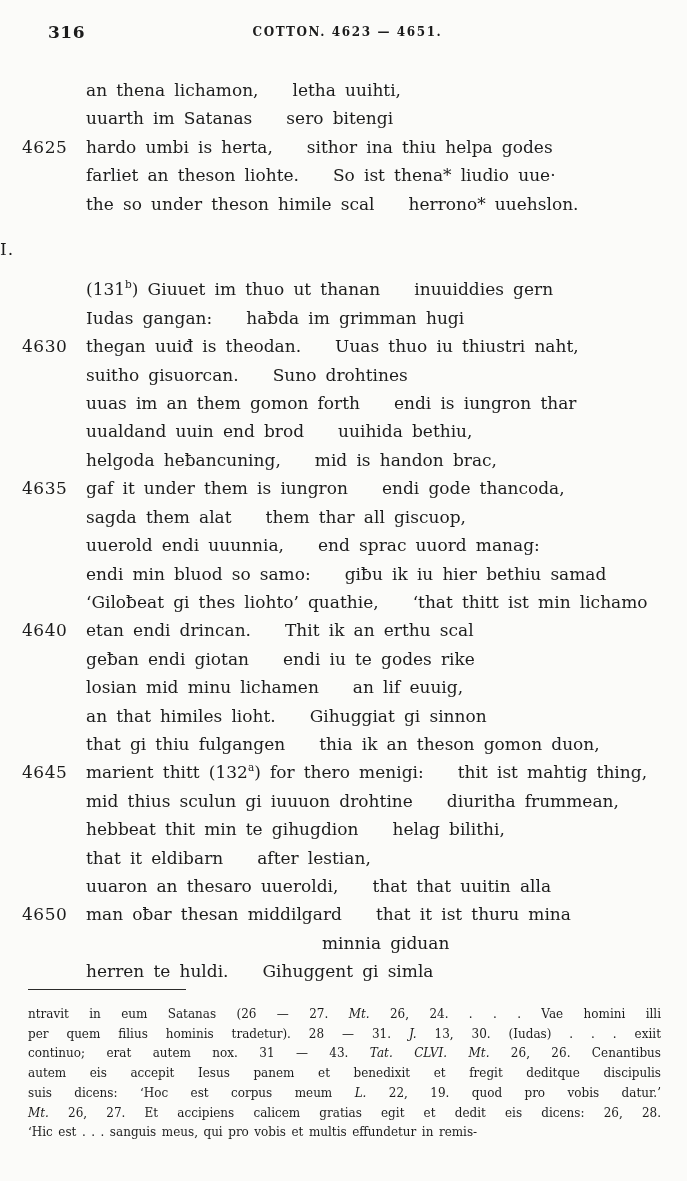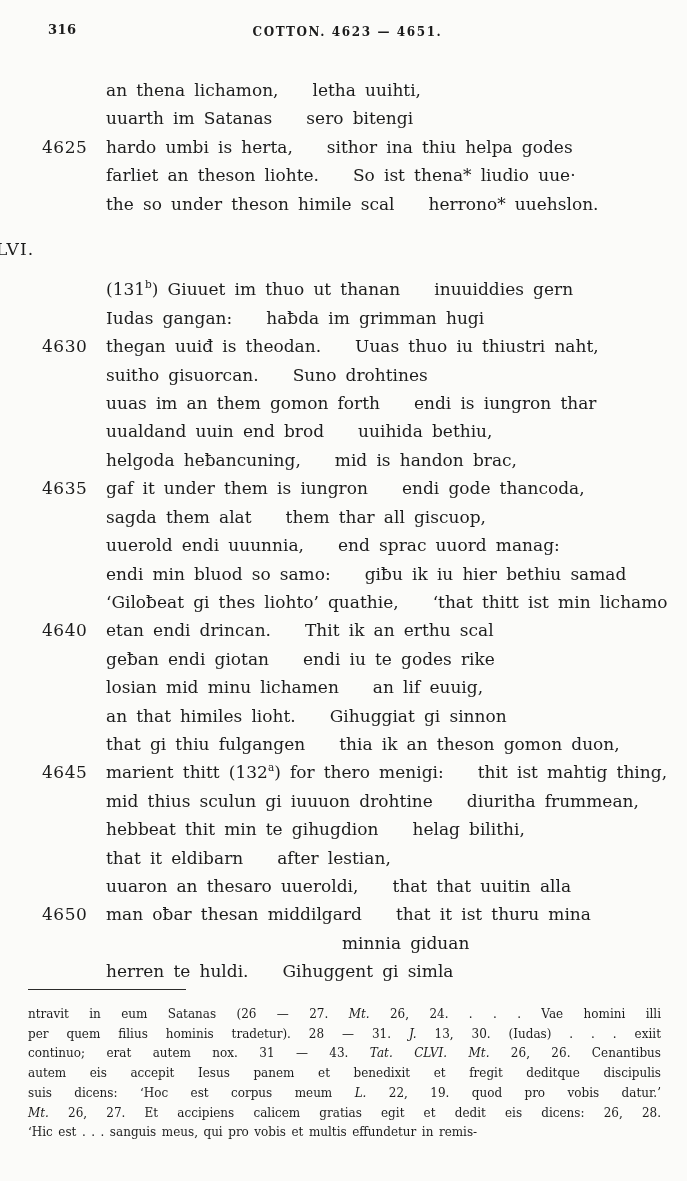--- a/index.html
+++ b/index.html
@@ -11,33 +11,32 @@
     position:relative;
     width:687px;height:1181px;
     background:var(--paper);
     color:var(--ink);
     font-family:"DejaVu Serif","Liberation Serif",serif;
     overflow:hidden;
   }
   
   .page-number{
     position:absolute;top:22px;left:48px;
-    font-size:13px;font-weight:bold;letter-spacing:0.5px;
+    font-size:17px;font-weight:bold;letter-spacing:0.5px;
   }
   .running-header{
     position:absolute;top:25px;left:8px;right:0;
     text-align:center;
     font-size:12px;font-weight:bold;letter-spacing:1.6px;
   }
   
   .poem{
     position:absolute;top:76px;left:0;right:0;
     padding-left:22px;
     font-size:17px;
-    margin-left:20px;
   }
   .vline{
     display:flex;align-items:baseline;
     line-height:28.4px;
     word-spacing:0.22em;
     white-space:nowrap;
   }
   .vnum{flex:0 0 64px;word-spacing:normal;letter-spacing:0.5px;}
   .caesura{display:inline-block;width:34px;flex:0 0 34px;}
   .vline.continuation{padding-left:300px;}

